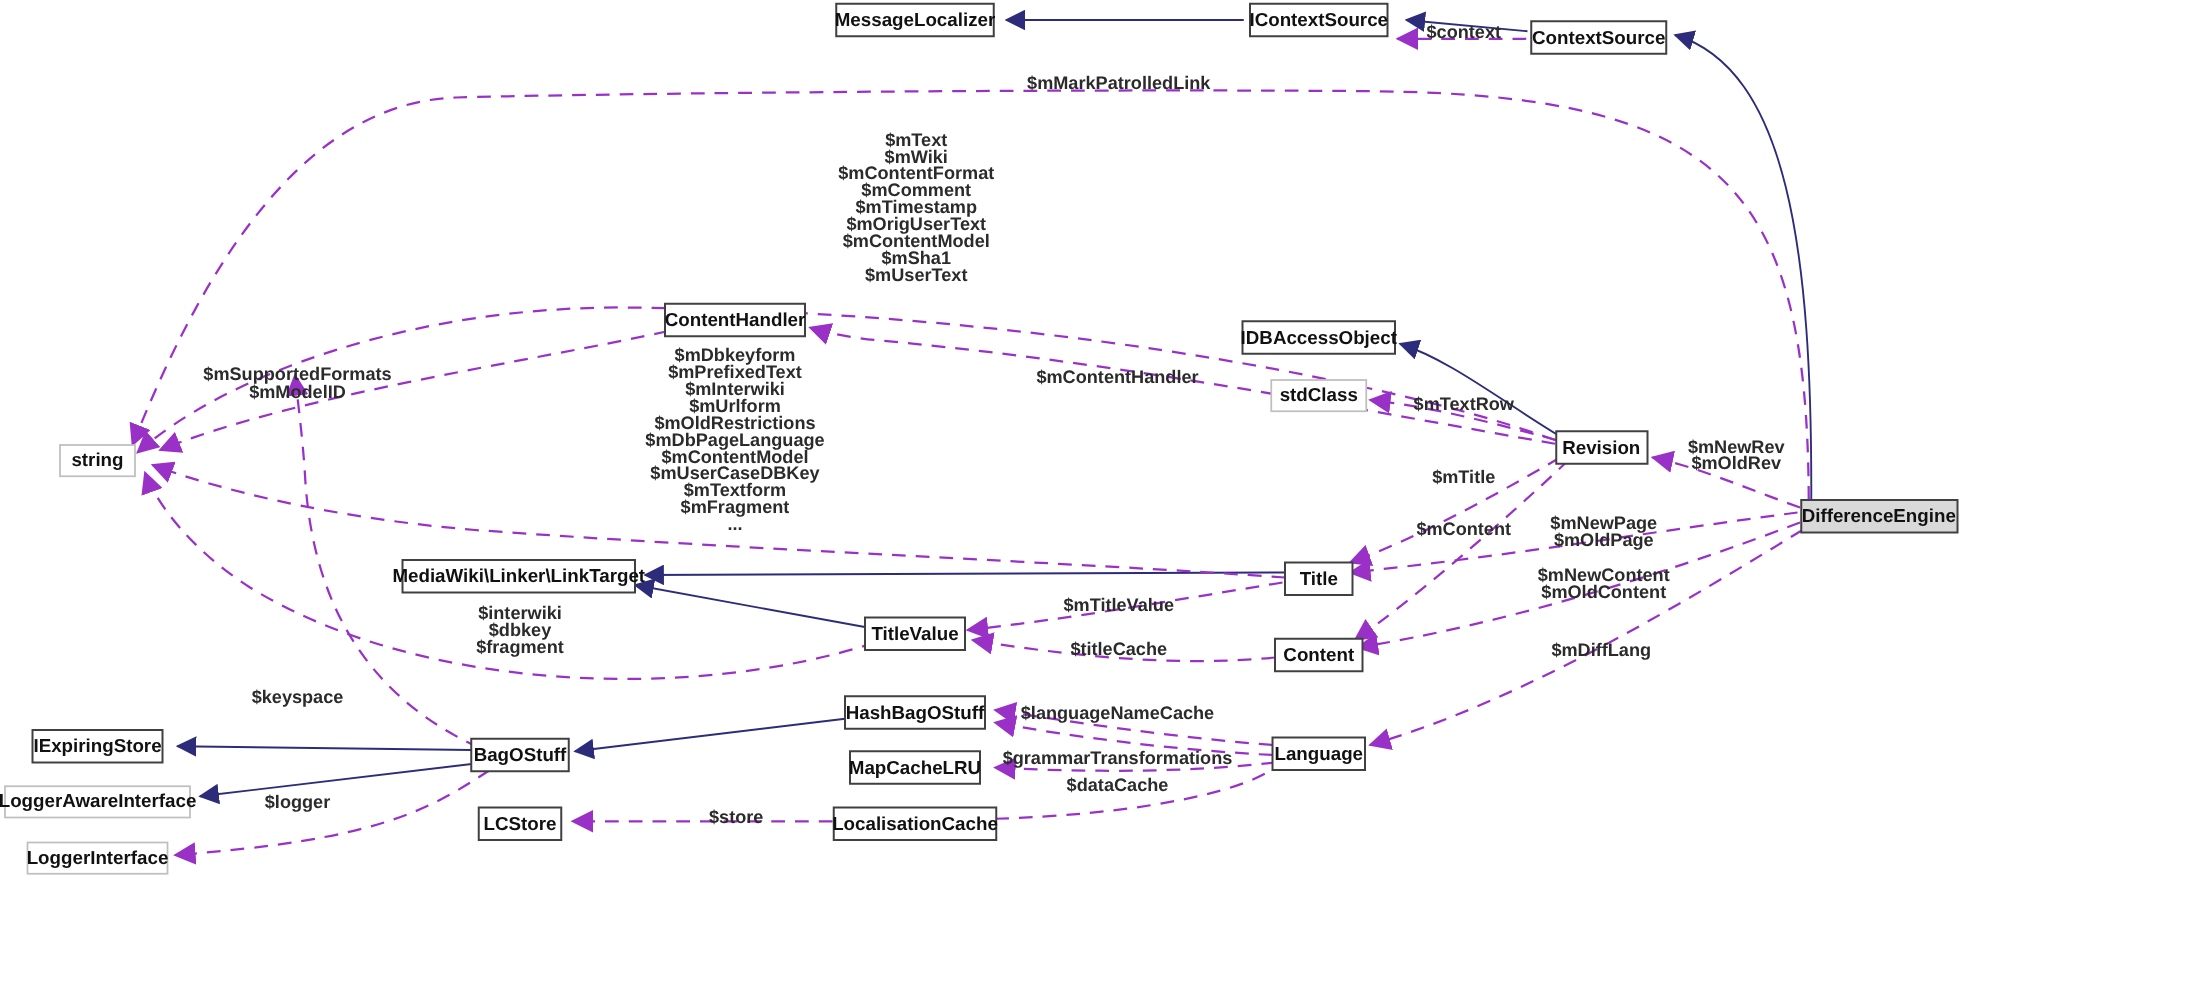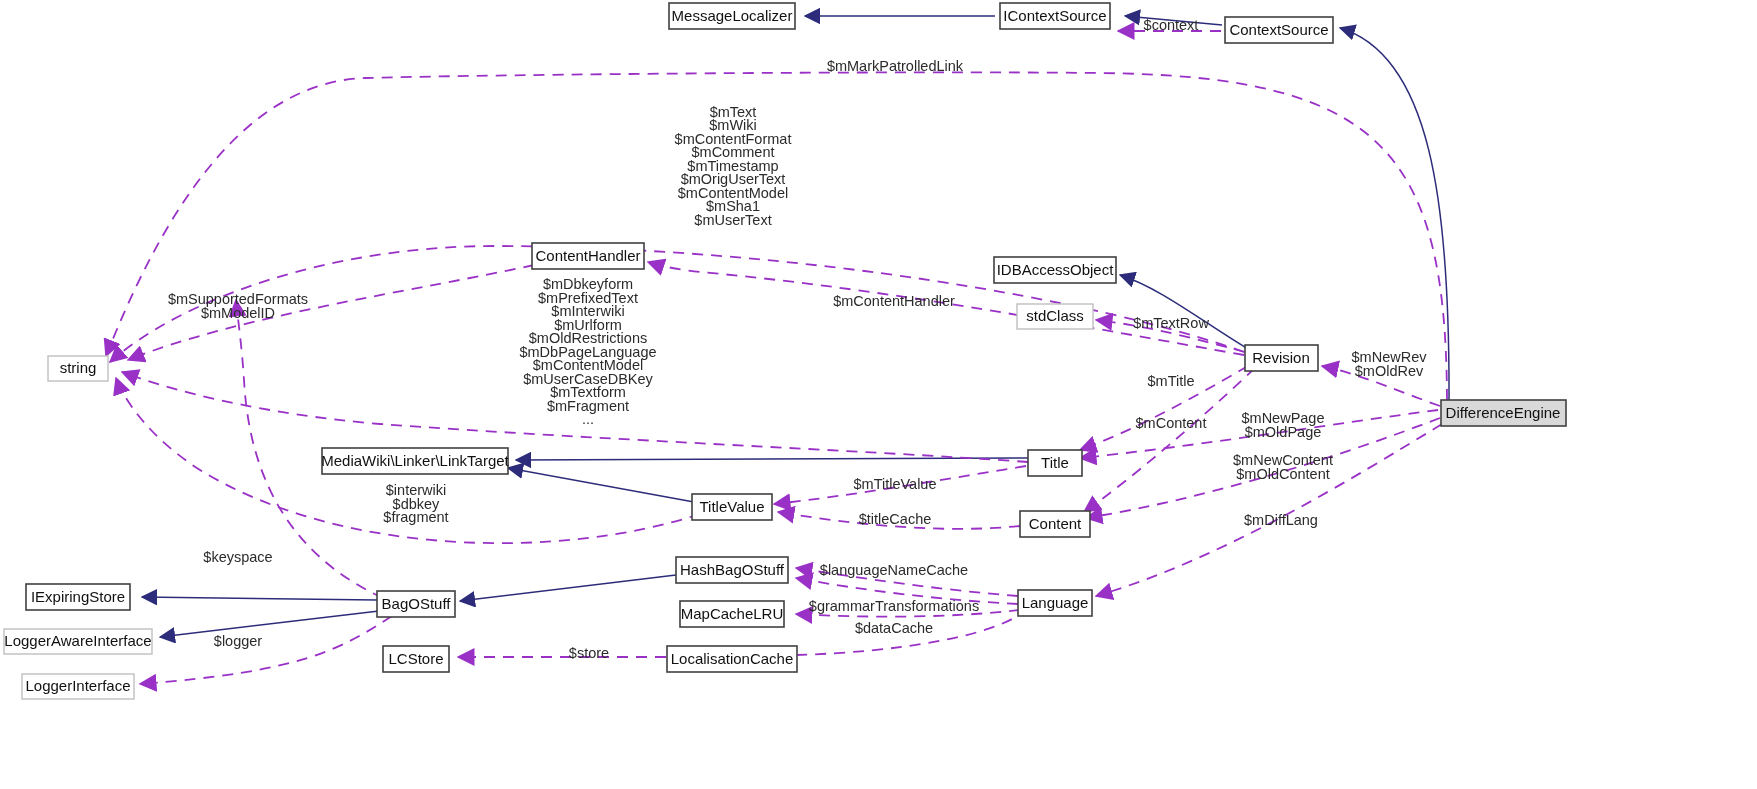--- a/index.html
+++ b/index.html
@@ -10,20 +10,21 @@
   body {
     width: 1757px;
     height: 789px;
     font-family: "Liberation Sans", sans-serif;
     overflow: hidden;
   }
   #diagram-root {
     position: relative;
     width: 1757px;
     height: 572px;
+    font-weight: bold;
   }
   svg#graph {
     position: absolute;
     left: 0;
     top: 0;
     width: 1757px;
     height: 789px;
   }
   .node-rect {
     fill: #ffffff;

